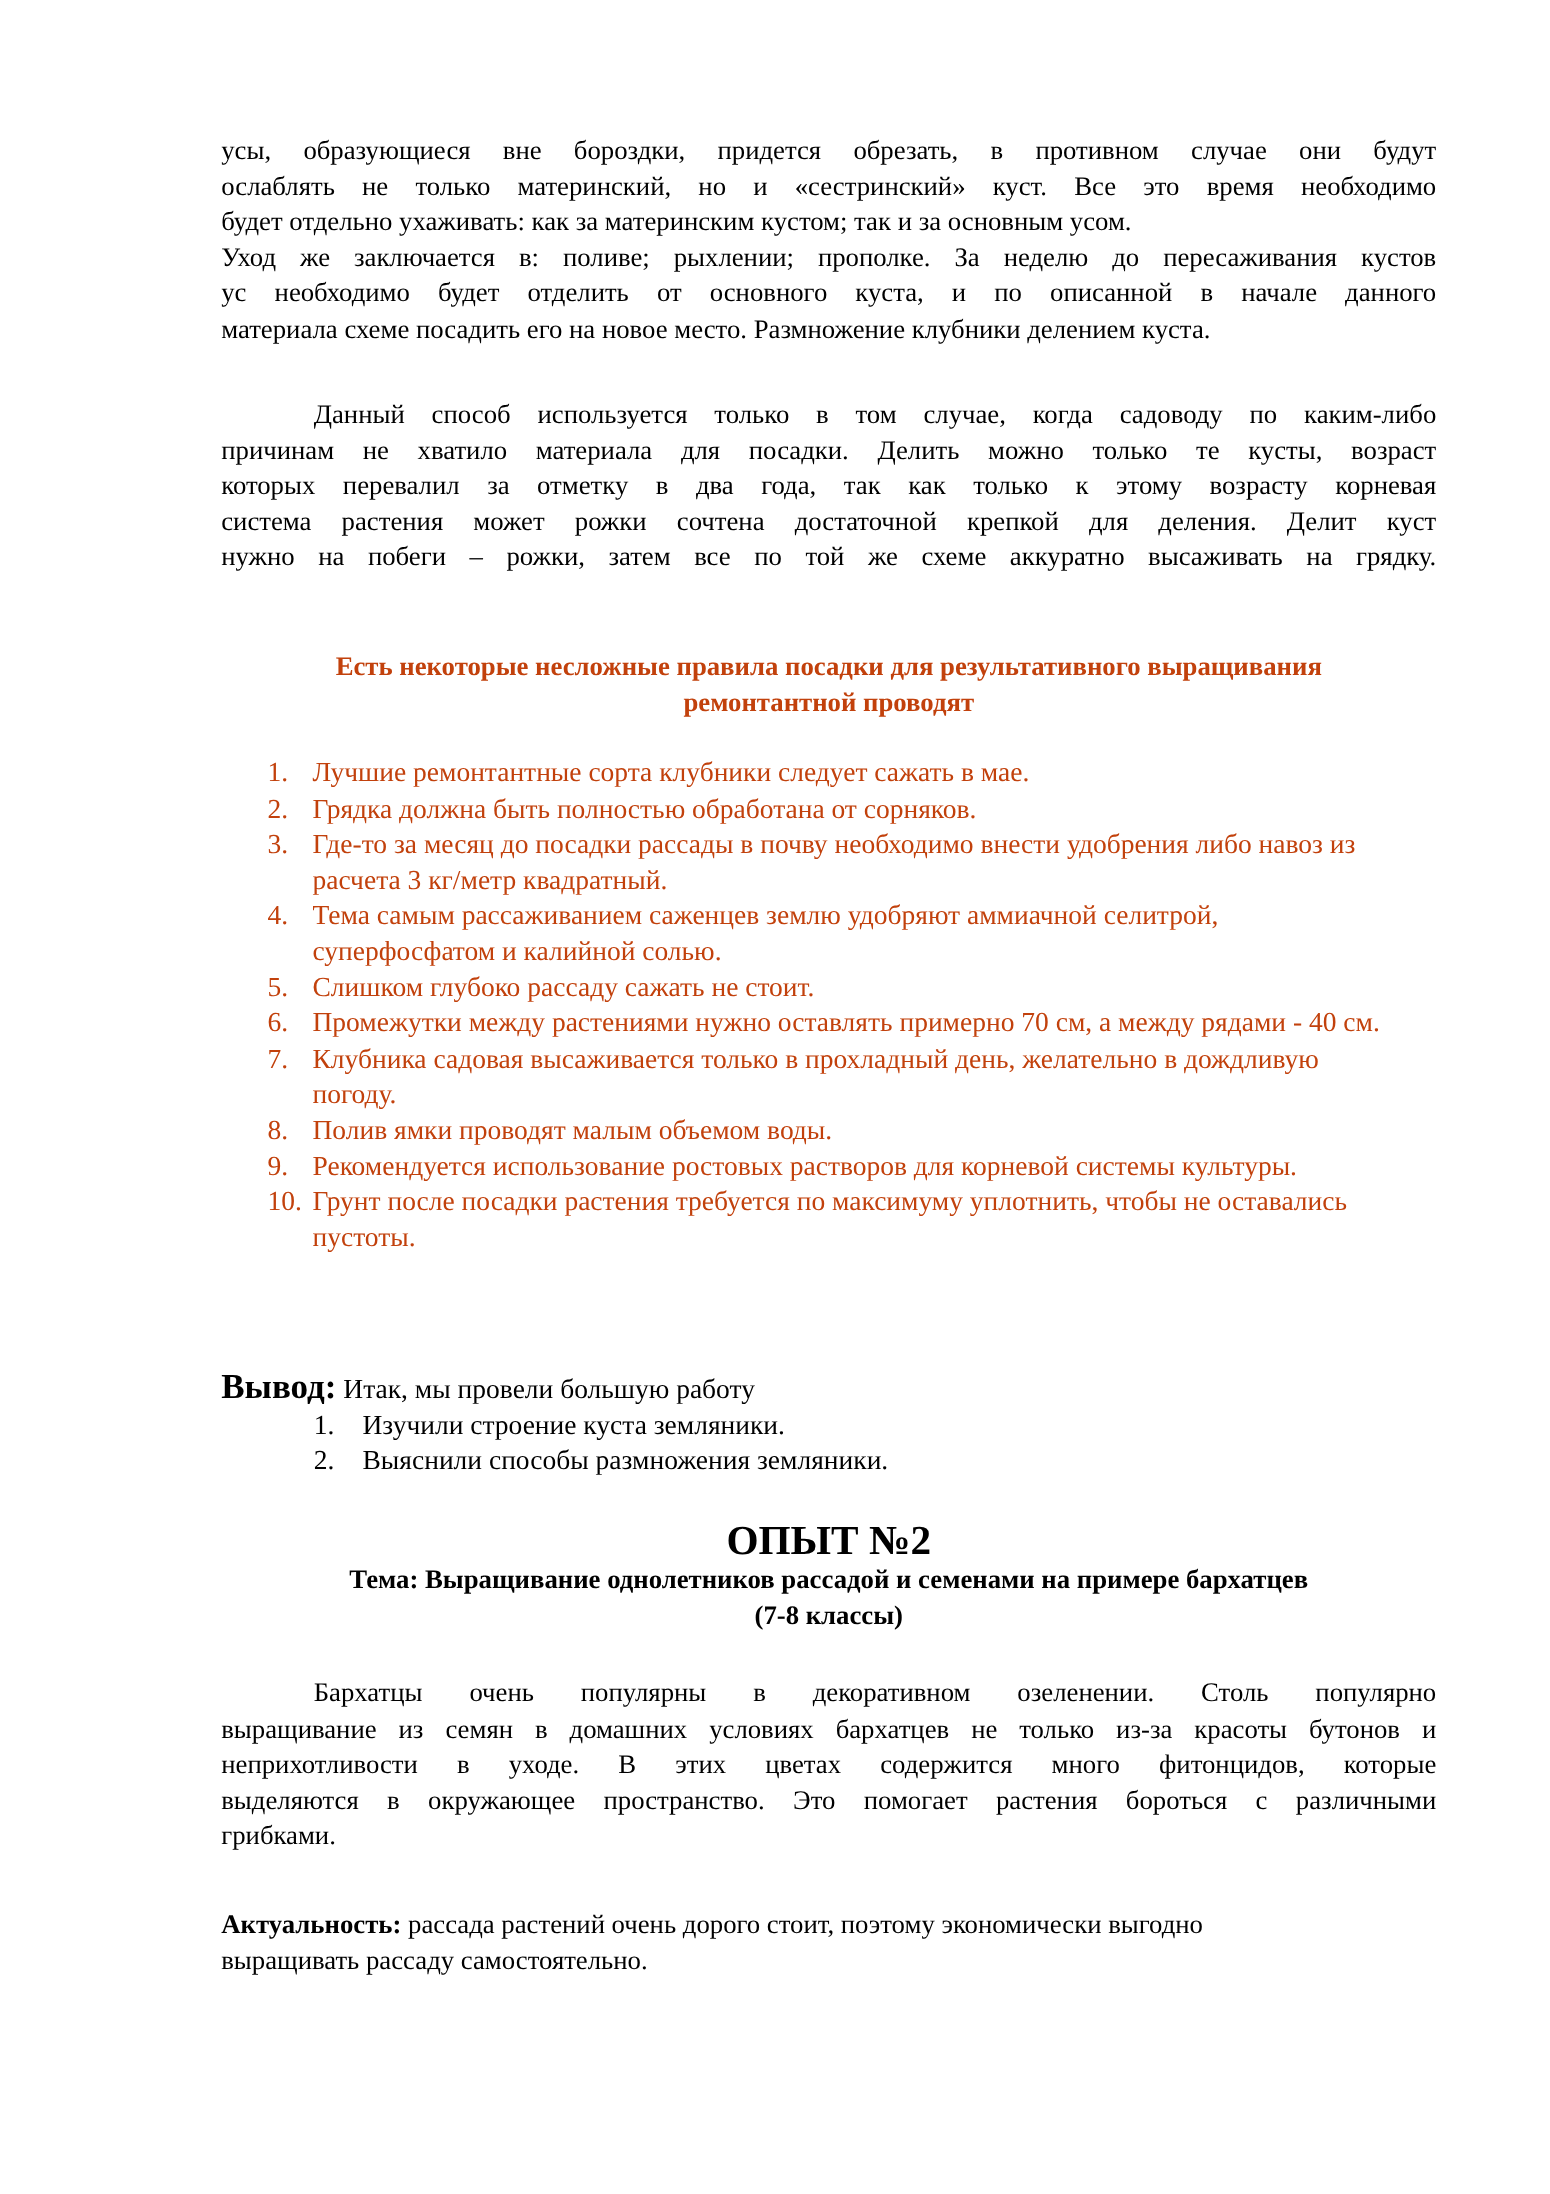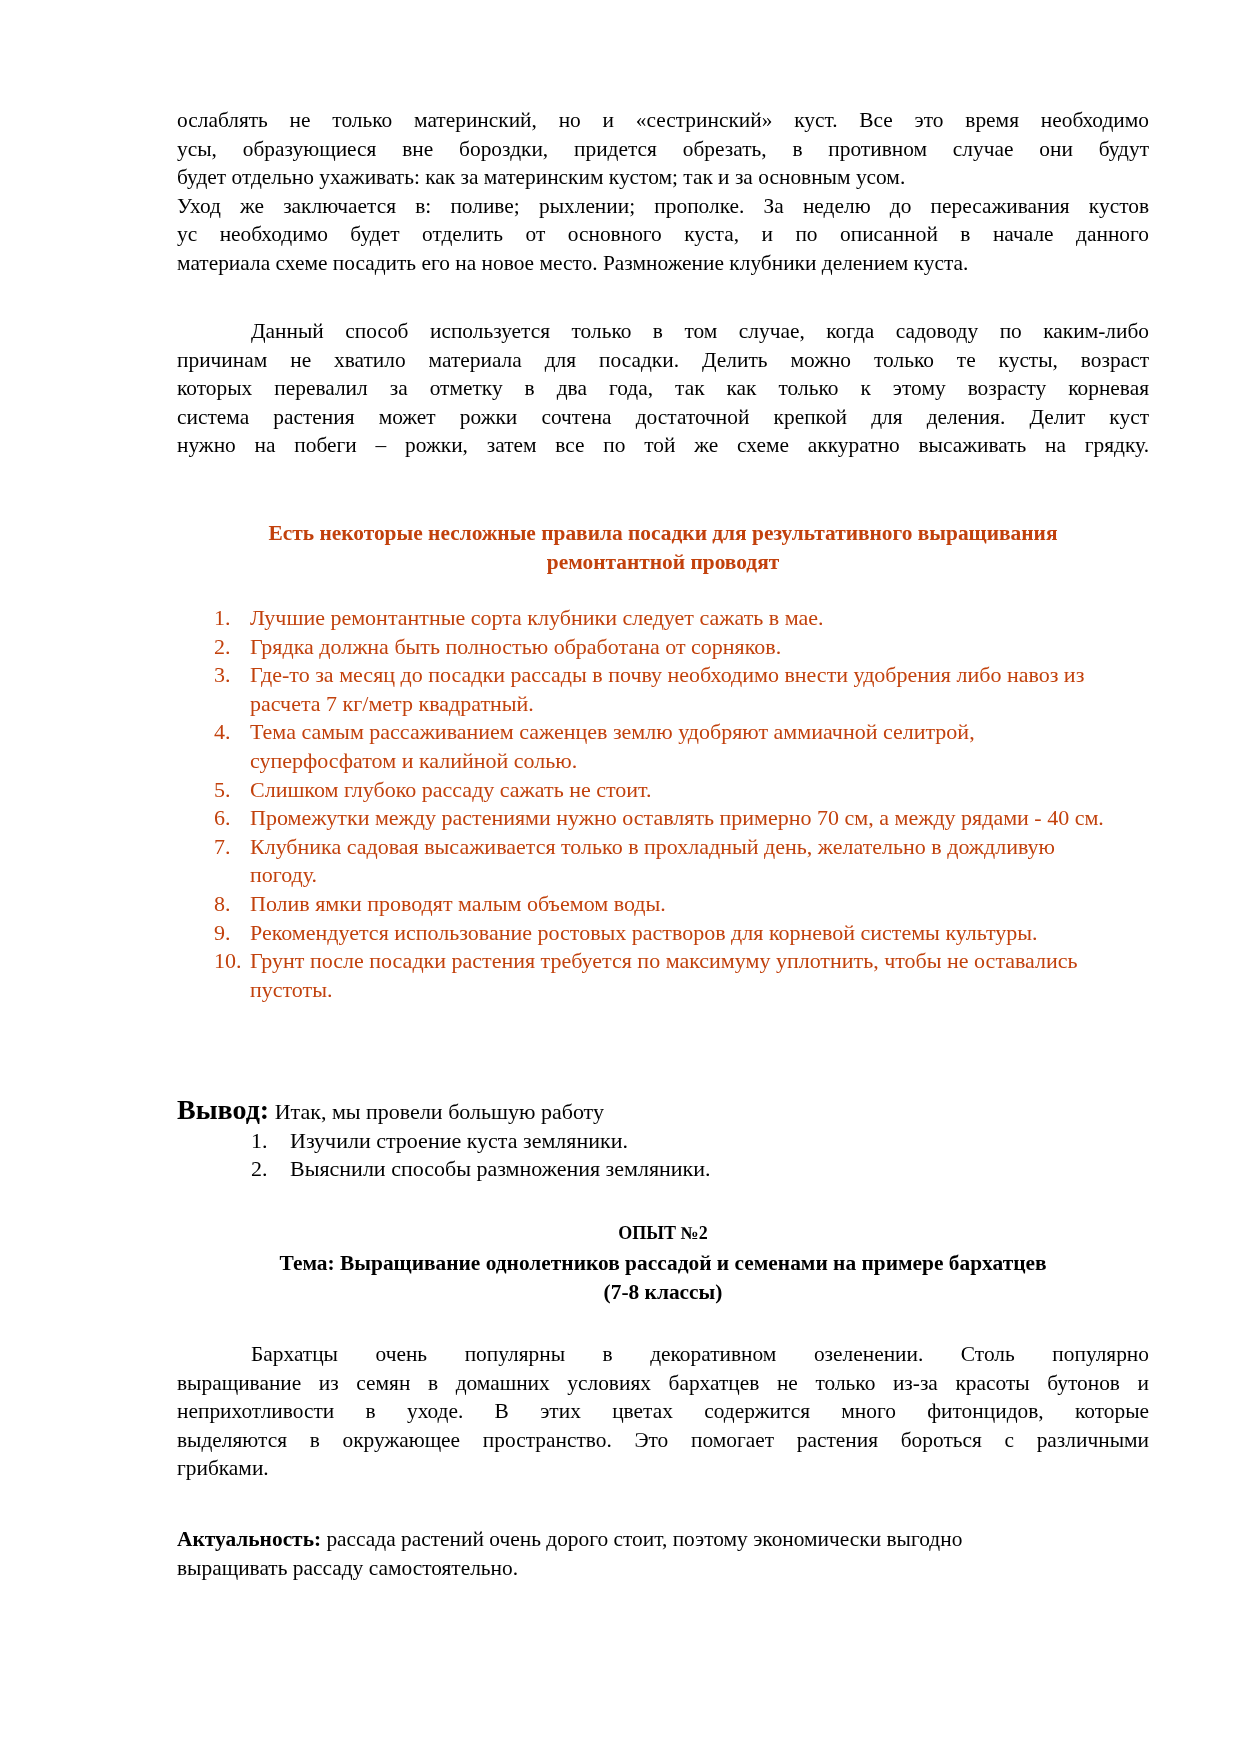--- a/index.html
+++ b/index.html
@@ -13,30 +13,30 @@
     .gray { color: #c2410c; }
     .center { text-align: center; }
     .bold { font-weight: bold; }
     ol.rules { list-style: none; margin: 0; padding: 0; }
     ol.rules li { position: relative; padding-left: 73px; }
     ol.rules li .num { position: absolute; left: 37px; }
     ol.concl { list-style: none; margin: 0; padding: 0; }
     ol.concl li { position: relative; padding-left: 113px; }
     ol.concl li .num { position: absolute; left: 74px; }
     .vyvod { font-size: 28px; font-weight: bold; }
-    .opyt { font-size: 18px; font-weight: bold; }
+    .opyt { font-size: 33px; font-weight: bold; }
   </style>
 </head>
 <body>
 
 <div class="page">
 
   <div class="blk" style="top:106px;">
+    <span class="jline">усы, образующиеся вне бороздки, придется обрезать, в противном случае они будут</span>
     <span class="jline">ослаблять не только материнский, но и «сестринский» куст. Все это время необходимо</span>
-    <span class="jline">усы, образующиеся вне бороздки, придется обрезать, в противном случае они будут</span>
     <span class="line">будет отдельно ухаживать: как за материнским кустом; так и за основным усом.</span>
     <span class="jline">Уход же заключается в: поливе; рыхлении; прополке. За неделю до пересаживания кустов</span>
     <span class="jline">ус необходимо будет отделить от основного куста, и по описанной в начале данного</span>
     <span class="line">материала схеме посадить его на новое место. Размножение клубники делением куста.</span>
   </div>
 
   <div class="blk" style="top:317px;">
     <span class="jline indent">Данный способ используется только в том случае, когда садоводу по каким-либо</span>
     <span class="jline">причинам не хватило материала для посадки. Делить можно только те кусты, возраст</span>
     <span class="jline">которых перевалил за отметку в два года, так как только к этому возрасту корневая</span>
@@ -46,21 +46,21 @@
 
   <div class="blk center bold gray" style="top:519px;">
     <span class="line">Есть некоторые несложные правила посадки для результативного выращивания</span>
     <span class="line">ремонтантной проводят</span>
   </div>
 
   <div class="blk gray" style="top:604px; width:940px; font-size:22px;">
     <ol class="rules">
       <li><span class="num">1.</span><span>Лучшие ремонтантные сорта клубники следует сажать в мае.</span></li>
       <li><span class="num">2.</span><span>Грядка должна быть полностью обработана от сорняков.</span></li>
-      <li><span class="num">3.</span><span>Где-то за месяц до посадки рассады в почву необходимо внести удобрения либо навоз из расчета 7 кг/метр квадратный.</span></li>
+      <li><span class="num">3.</span><span>Где-то за месяц до посадки рассады в почву необходимо внести удобрения либо навоз из расчета 3 кг/метр квадратный.</span></li>
       <li><span class="num">4.</span><span>Тема самым рассаживанием саженцев землю удобряют аммиачной селитрой, суперфосфатом и калийной солью.</span></li>
       <li><span class="num">5.</span><span>Слишком глубоко рассаду сажать не стоит.</span></li>
       <li><span class="num">6.</span><span>Промежутки между растениями нужно оставлять примерно 70 см, а между рядами - 40 см.</span></li>
       <li><span class="num">7.</span><span>Клубника садовая высаживается только в прохладный день, желательно в дождливую погоду.</span></li>
       <li><span class="num">8.</span><span>Полив ямки проводят малым объемом воды.</span></li>
       <li><span class="num">9.</span><span>Рекомендуется использование ростовых растворов для корневой системы культуры.</span></li>
       <li><span class="num" style="left:37px;">10.</span><span>Грунт после посадки растения требуется по максимуму уплотнить, чтобы не оставались пустоты.</span></li>
     </ol>
   </div>
 

